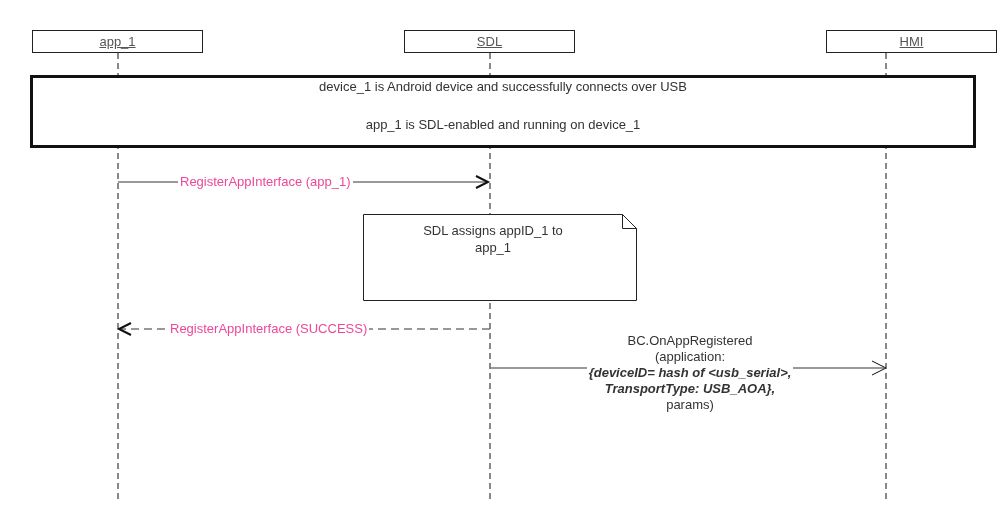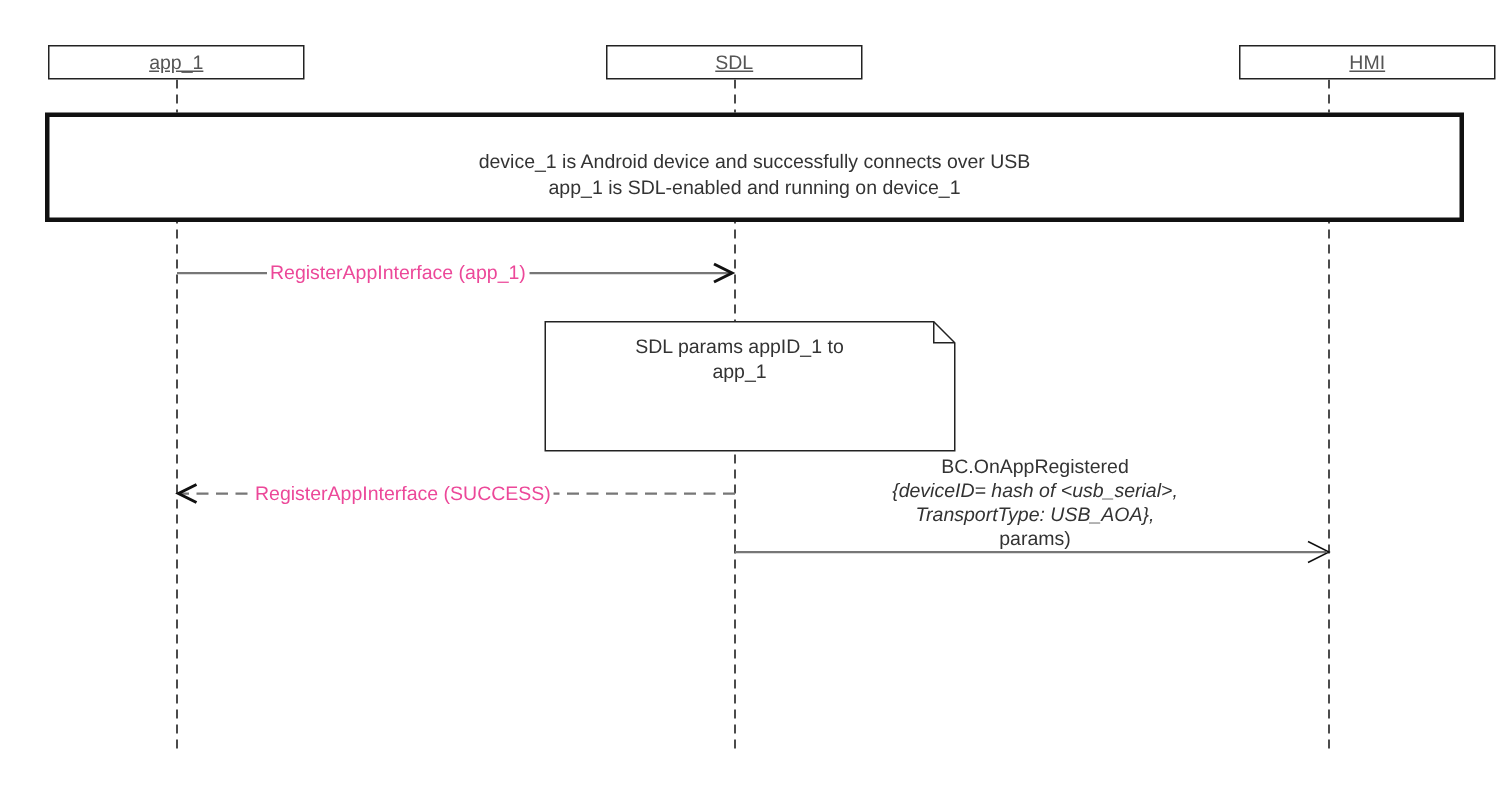--- a/index.html
+++ b/index.html
@@ -6,29 +6,29 @@
     body { width: 1003px; height: 530px; position: relative; overflow: hidden;
            font-family: "Liberation Sans", sans-serif; color: #333333; }
     #diagram { position: absolute; left: 0; top: 0; }
     .participant { position: absolute; top: 30px; height: 23px; width: 171px;
                    border: 1px solid #222; background: #fff; box-sizing: border-box;
                    display: flex; align-items: center; justify-content: center; }
     .participant span { font-size: 13px; color: #555; text-decoration: underline;
                         text-decoration-color: #555; }
     .frame { position: absolute; left: 30px; top: 75px; width: 946px; height: 73px;
              border: 3px solid #111; box-sizing: border-box; background: #fff;
-             display: flex; flex-direction: column; align-items: center; justify-content: flex-end;
+             display: flex; flex-direction: column; align-items: center; justify-content: space-between;
              padding-bottom: 12px; }
     .frame div { font-size: 13px; color: #333; line-height: 17px; text-align: center; }
     .note-text { position: absolute; left: 363px; top: 222px; width: 260px; text-align: center;
                  font-size: 13px; line-height: 17px; color: #333; }
     .msg-label { position: absolute; font-size: 13px; color: #ec4899; background: #fff;
                  white-space: nowrap; line-height: 17px; padding: 0 2px; text-align: center; }
     .multi { position: absolute; text-align: center; font-size: 13px; line-height: 16px; color: #333; }
-    .multi .bi { font-weight: normal; font-style: italic; }
+    .multi .bi { font-weight: bold; font-style: italic; }
     .multi span { background: #fff; padding: 0 2px; }
   </style>
 </head>
 <body>
 
 <svg id="diagram" width="1003" height="530">
 
   <line x1="118" y1="53" x2="118" y2="502" stroke="#111" stroke-width="1" stroke-dasharray="6,4"></line>
   <line x1="490" y1="53" x2="490" y2="502" stroke="#111" stroke-width="1" stroke-dasharray="6,4"></line>
   <line x1="886" y1="53" x2="886" y2="502" stroke="#111" stroke-width="1" stroke-dasharray="6,4"></line>
@@ -57,23 +57,24 @@
 </div>
 
 <div class="frame">
   <div>device_1 is Android device and successfully connects over USB</div>
   <div>app_1 is SDL-enabled and running on device_1</div>
 </div>
 
 <div class="msg-label" style="left:178px; top:173px;">RegisterAppInterface (app_1)</div>
 <div class="msg-label" style="left:168px; top:320px;">RegisterAppInterface (SUCCESS)</div>
 
-<div class="multi" style="left:540px; top:303px; width:300px;text-align:center;">
+<div class="multi" style="left:540px; top:333px; width:300px;text-align:center;">
   <div><span>BC.OnAppRegistered</span></div>
+  <div><span>(application:</span></div>
   <div class="bi"><span>{deviceID= hash of &lt;usb_serial&gt;,</span></div>
   <div class="bi"><span>TransportType: USB_AOA},</span></div>
   <div><span>params)</span></div>
 </div>
 
 <div class="note-text">
-  <div>SDL params appID_1 to</div>
+  <div>SDL assigns appID_1 to</div>
   <div>app_1</div>
 </div>
 
 </body></html>

